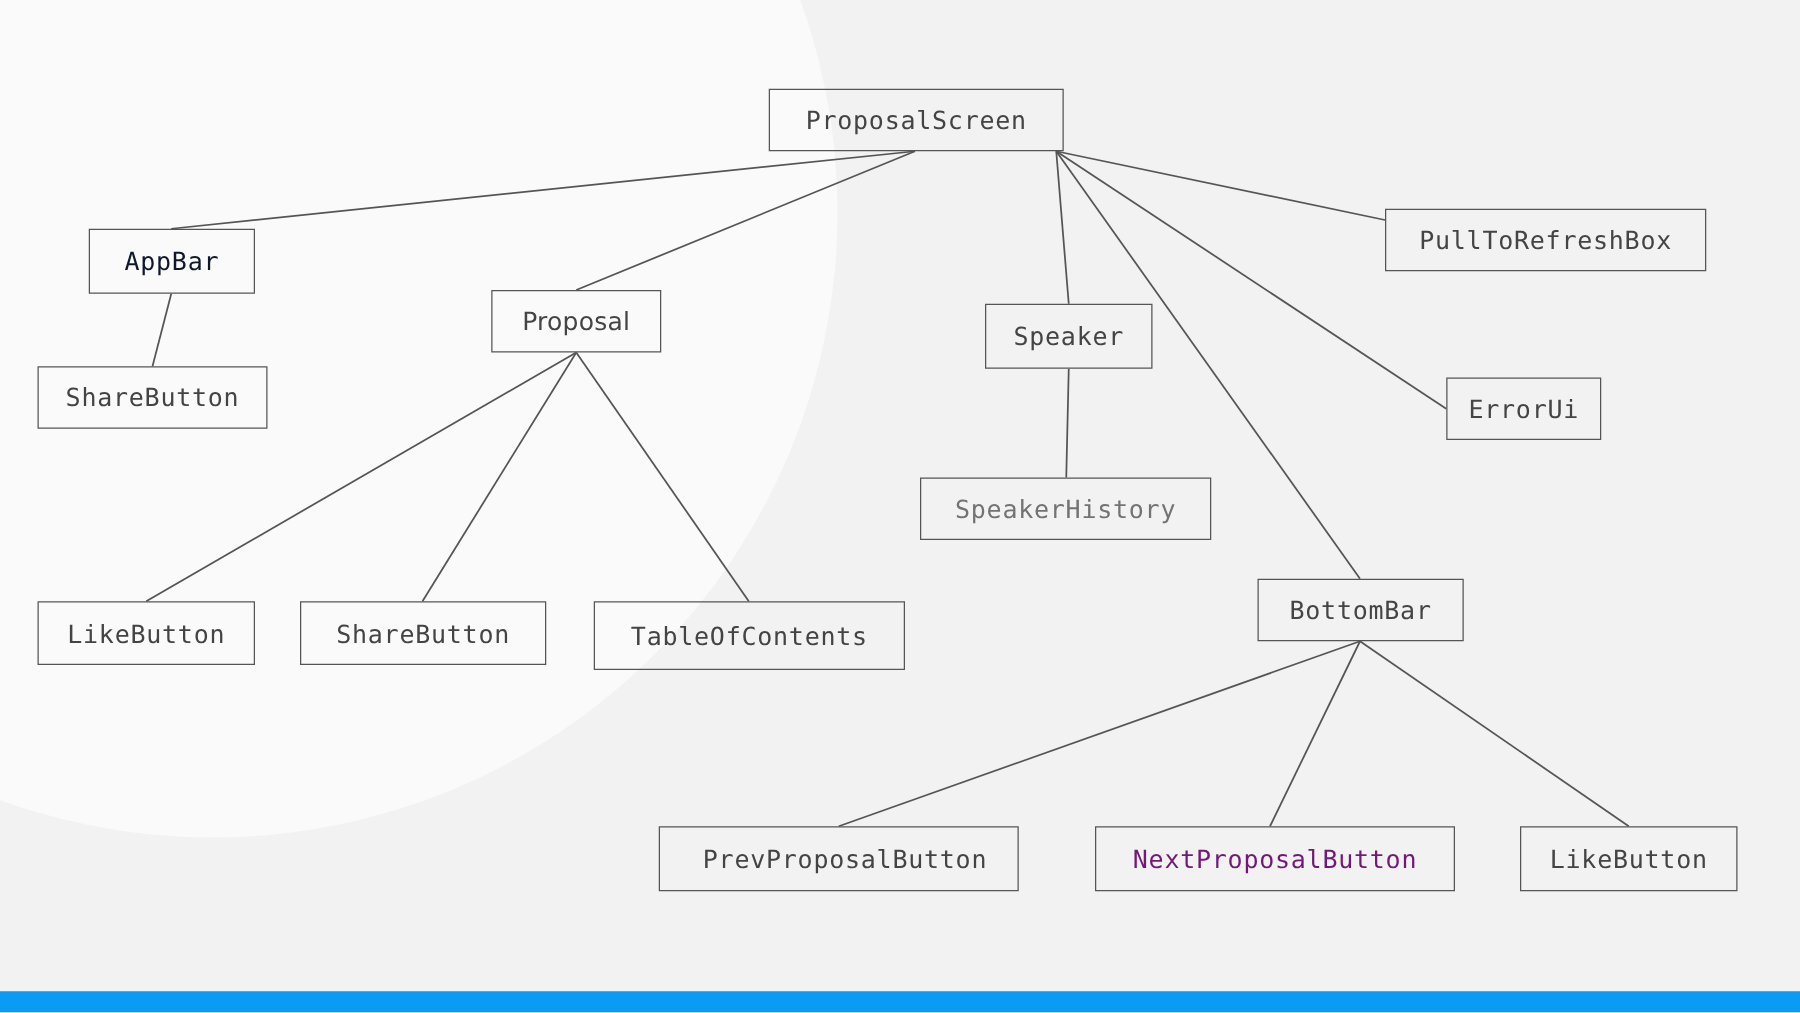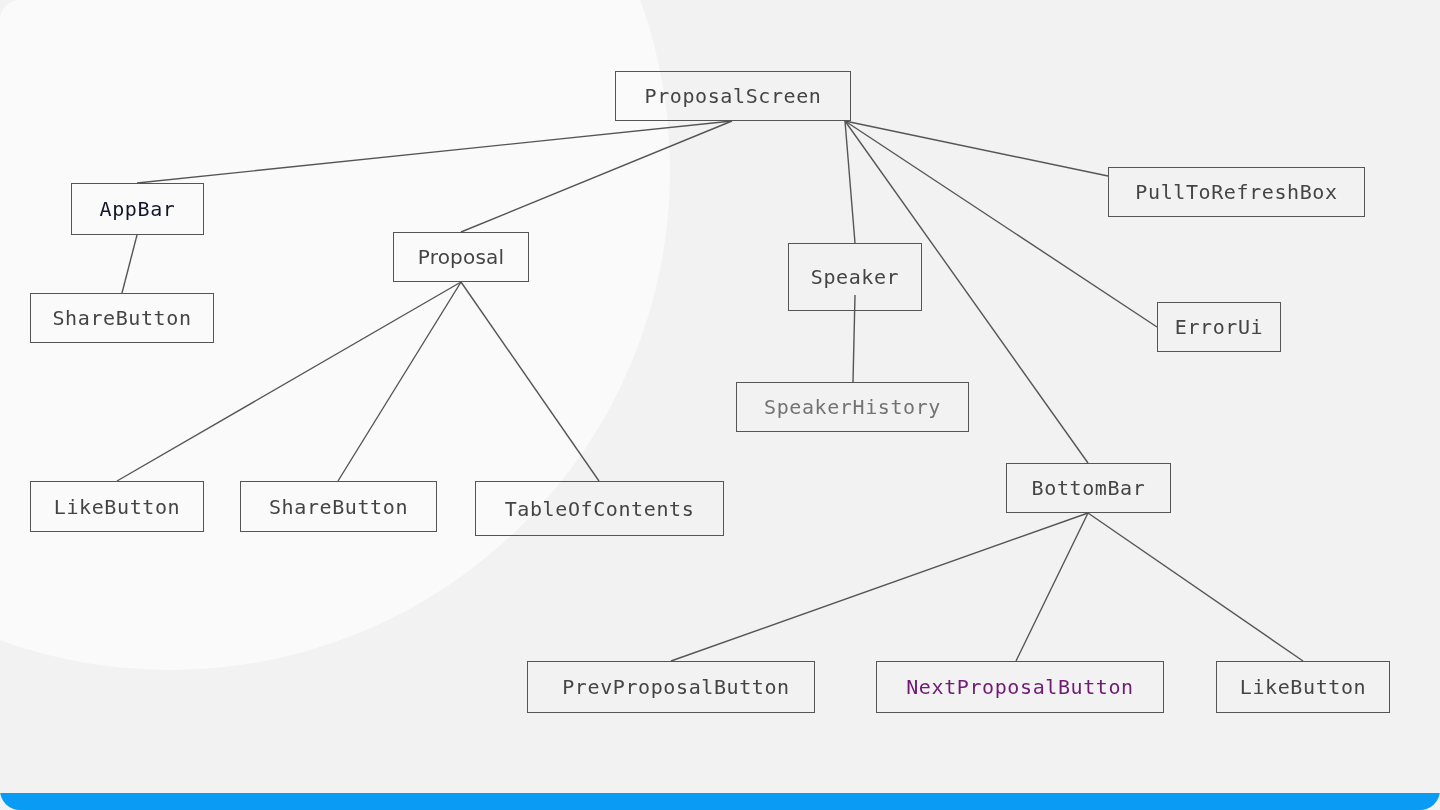--- a/index.html
+++ b/index.html
@@ -65,21 +65,21 @@
     left: 0;
     bottom: 0;
     width: 1440px;
     height: 17px;
     background: #0a9bf5;
   }
 </style>
 </head>
 <body style="background: rgb(242, 242, 242);">
 
-<div id="stage" style="background: rgb(242, 242, 242); border-radius: 20px;">
+<div id="stage" style="background: rgb(242, 242, 242);">
 
   <div id="bg-glow"></div>
 
   <svg id="edges" viewBox="0 0 1440 810" width="1440" height="810" xmlns="http://www.w3.org/2000/svg">
     <g id="edge-group" fill="none" stroke="#555555" stroke-width="1.4">
         <line x1="732" y1="121" x2="137" y2="183"></line>
         <line x1="732" y1="121" x2="461" y2="232"></line>
         <line x1="845" y1="121" x2="855" y2="243"></line>
         <line x1="845" y1="121" x2="1088" y2="463"></line>
         <line x1="845" y1="121" x2="1157" y2="327"></line>
@@ -96,21 +96,21 @@
   </svg>
 
   <div id="node-layer">
       <div class="node" style="left: 615px; top: 71px; width: 236px; height: 50px; border-color: rgb(85, 85, 85); color: rgb(68, 68, 68);">ProposalScreen</div>
       <div class="node" style="left: 71px; top: 183px; width: 133px; height: 52px; border-color: rgb(85, 85, 85); color: #0f172a;">AppBar</div>
       <div class="node" style="left: 30px; top: 293px; width: 184px; height: 50px; border-color: rgb(85, 85, 85); color: rgb(68, 68, 68);">ShareButton</div>
       <div class="node sans" style="left: 393px; top: 232px; width: 136px; height: 50px; border-color: rgb(85, 85, 85); color: rgb(68, 68, 68); text-align: center;">Proposal</div>
       <div class="node" style="left: 30px; top: 481px; width: 174px; height: 51px; border-color: rgb(85, 85, 85); color: rgb(68, 68, 68);">LikeButton</div>
       <div class="node" style="left: 240px; top: 481px; width: 197px; height: 51px; border-color: rgb(85, 85, 85); color: rgb(68, 68, 68);">ShareButton</div>
       <div class="node" style="left: 475px; top: 481px; width: 249px; height: 55px; border-color: rgb(85, 85, 85); color: rgb(68, 68, 68);">TableOfContents</div>
-      <div class="node" style="left: 788px; top: 243px; width: 134px; height: 68px; border-color: rgb(85, 85, 85); color: rgb(68, 68, 68);">Speaker</div>
+      <div class="node" style="left: 788px; top: 243px; width: 134px; height: 52px; border-color: rgb(85, 85, 85); color: rgb(68, 68, 68);">Speaker</div>
       <div class="node" style="left: 736px; top: 382px; width: 233px; height: 50px; border-color: rgb(85, 85, 85); color: #737373;">SpeakerHistory</div>
       <div class="node" style="left: 1108px; top: 167px; width: 257px; height: 50px; border-color: rgb(85, 85, 85); color: rgb(68, 68, 68);">PullToRefreshBox</div>
       <div class="node" style="left: 1157px; top: 302px; width: 124px; height: 50px; border-color: rgb(85, 85, 85); color: rgb(68, 68, 68);">ErrorUi</div>
       <div class="node" style="left: 1006px; top: 463px; width: 165px; height: 50px; border-color: rgb(85, 85, 85); color: rgb(68, 68, 68);">BottomBar</div>
       <div class="node" style="left: 527px; top: 661px; width: 288px; height: 52px; border-color: rgb(85, 85, 85); color: rgb(68, 68, 68); padding-left: 10px;">PrevProposalButton</div>
       <div class="node" style="left: 876px; top: 661px; width: 288px; height: 52px; border-color: rgb(85, 85, 85); color: #701a75;">NextProposalButton</div>
       <div class="node" style="left: 1216px; top: 661px; width: 174px; height: 52px; border-color: rgb(85, 85, 85); color: rgb(68, 68, 68);">LikeButton</div>
     </div>
 
   <div id="bottom-accent-bar" style="background: rgb(10, 155, 245);"></div>

